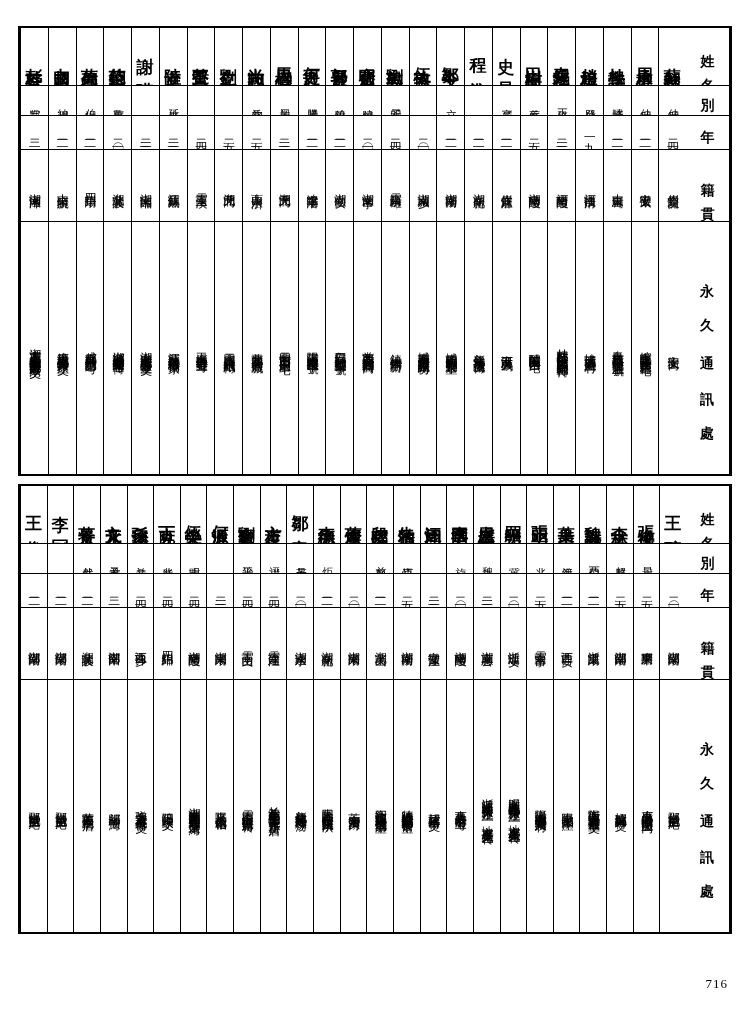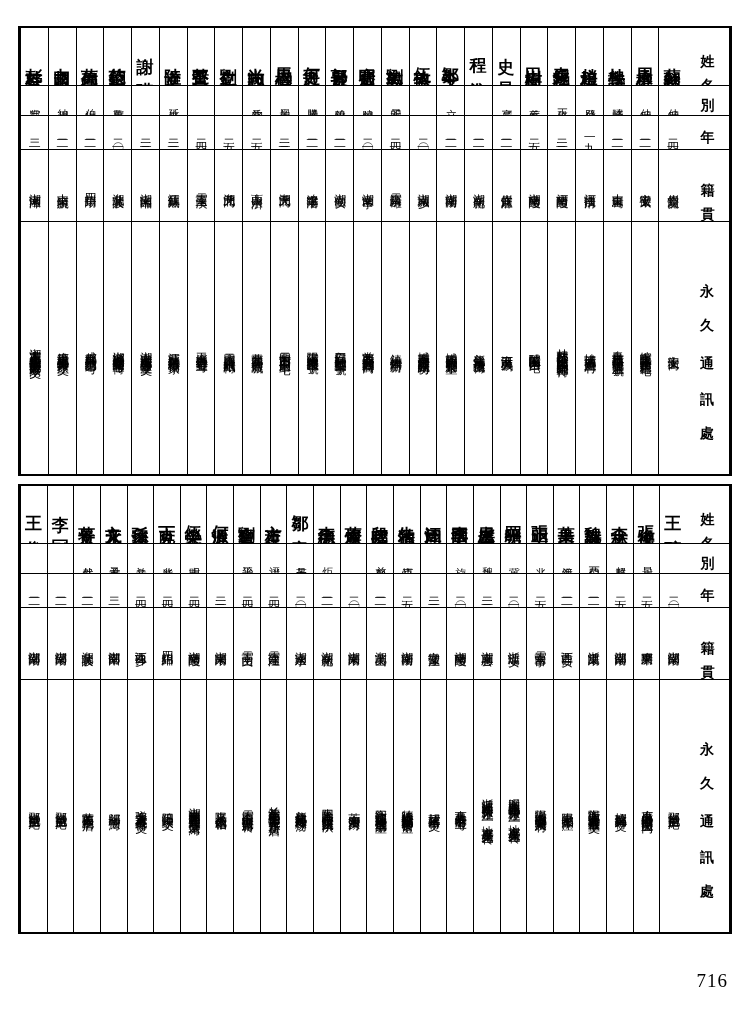--- a/index.html
+++ b/index.html
@@ -100,21 +100,21 @@
   }
   .header-col .c-addr .vt {
     font-size: 14px;
     letter-spacing: 10px;
   }
 
   .folio {
     position: absolute;
     right: 22px;
     bottom: 22px;
-    font-size: 19px;
+    font-size: 13px;
     font-family: "Liberation Serif", serif;
     letter-spacing: 1px;
   }
 </style>
 </head>
 <body>
 
 <div class="page">
 
   <div class="roster first" id="table-top">

